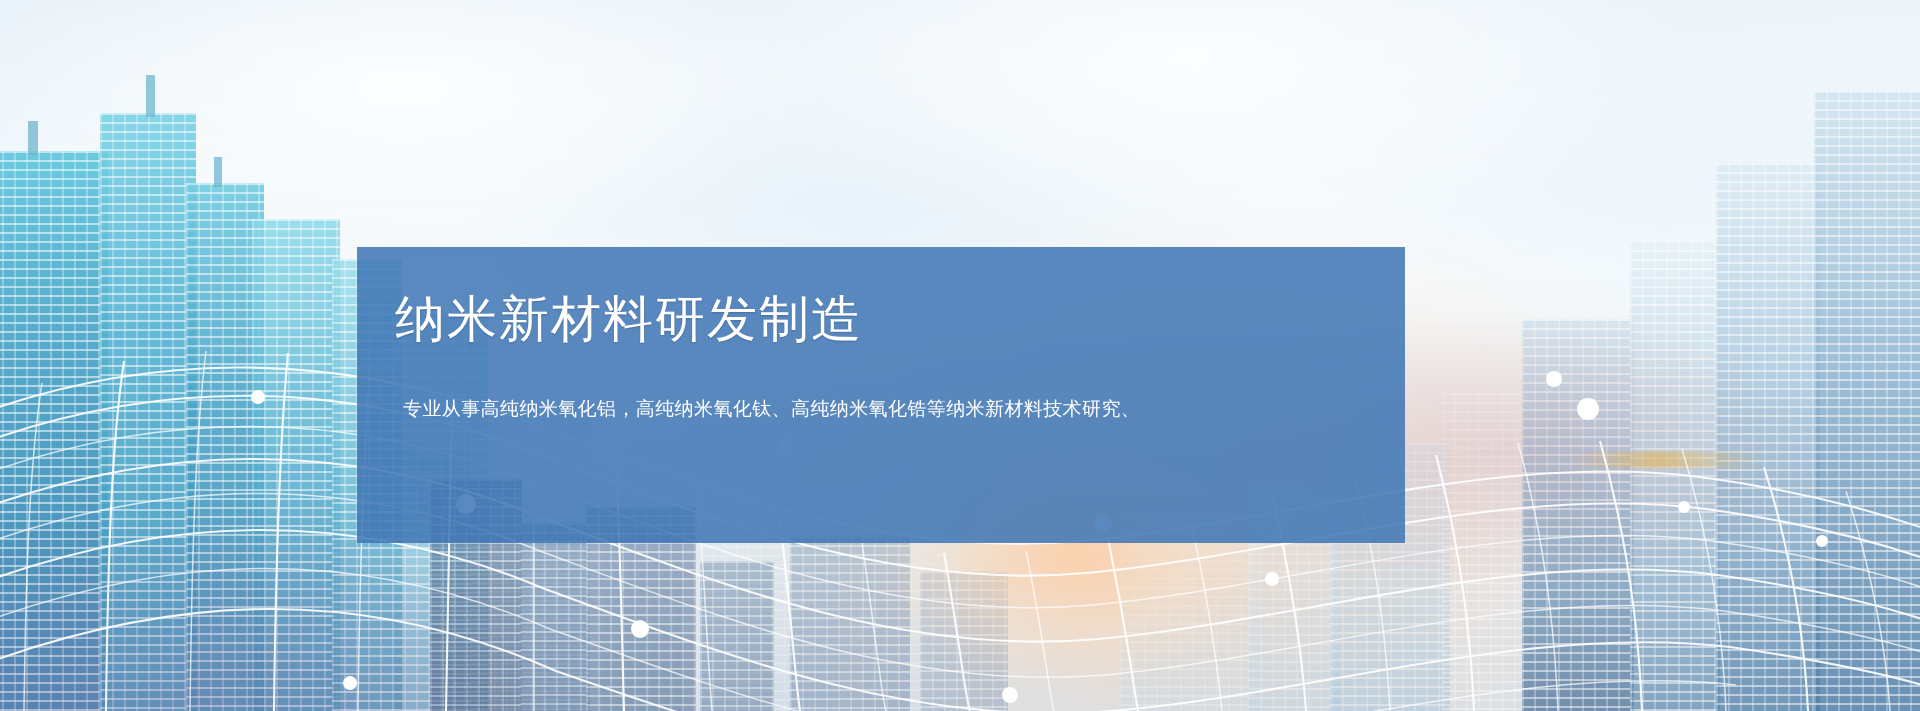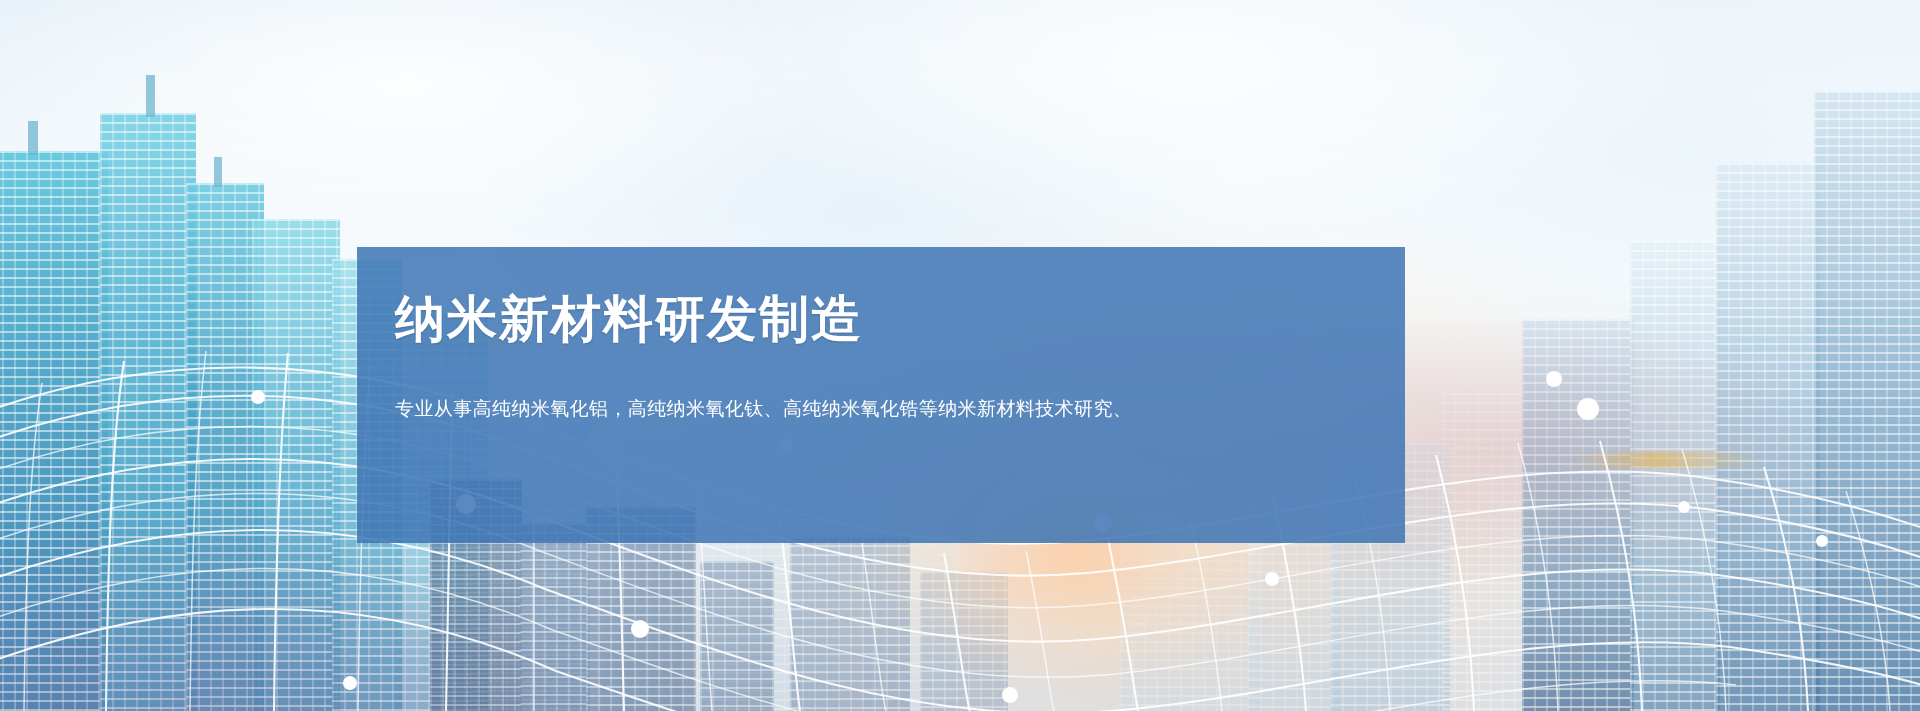--- a/index.html
+++ b/index.html
@@ -110,35 +110,35 @@
     left:357px;top:247px;
     width:1048px;height:296px;
     background:rgba(63,118,181,0.86);
     box-sizing:border-box;
     padding:46px 40px 0 38px;
   }
   #panel .title{
     margin:0;
     font-size:50px;
     line-height:1.06;
-    font-weight:700;
+    font-weight:400;
     color:#ffffff;
     letter-spacing:2px;
     text-shadow:0 1px 2px rgba(0,0,0,.18);
   }
   #panel .sub{
     margin:44px 0 0 0;
     font-size:19px;
     line-height:1.95;
     font-weight:400;
     color:#ffffff;
     letter-spacing:.4px;
     max-width:800px;
   }
-  #panel .sub span{display:block;}
+  #panel .sub span{display:block;margin-left:8px;}
 </style>
 </head>
 <body>
 
 <div id="banner">
 
   <div class="sky"></div>
   <div class="cloudband"></div>
 
   <div class="citylayer">

